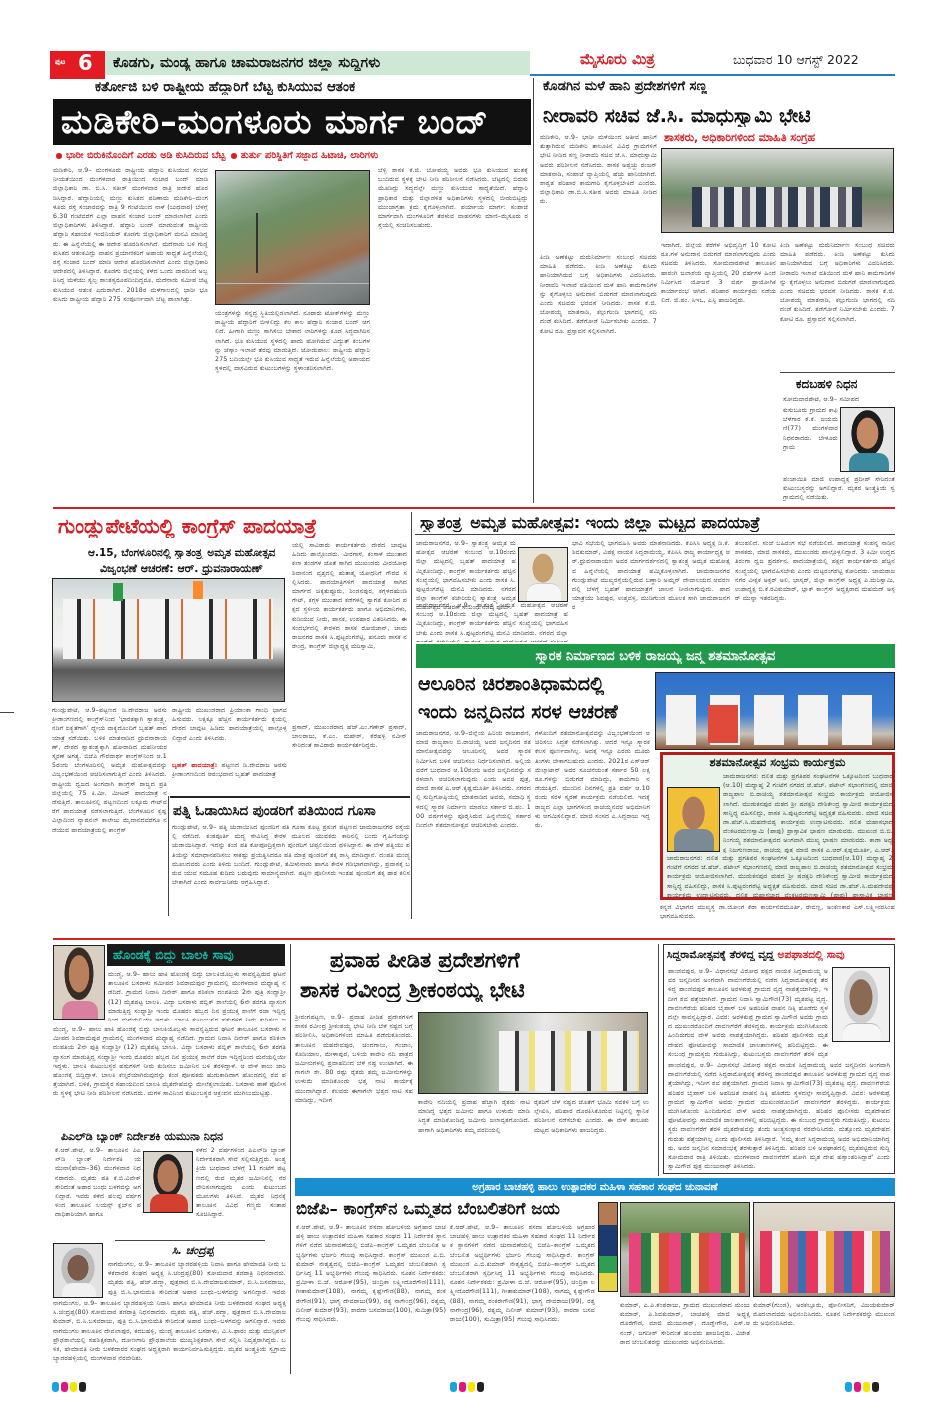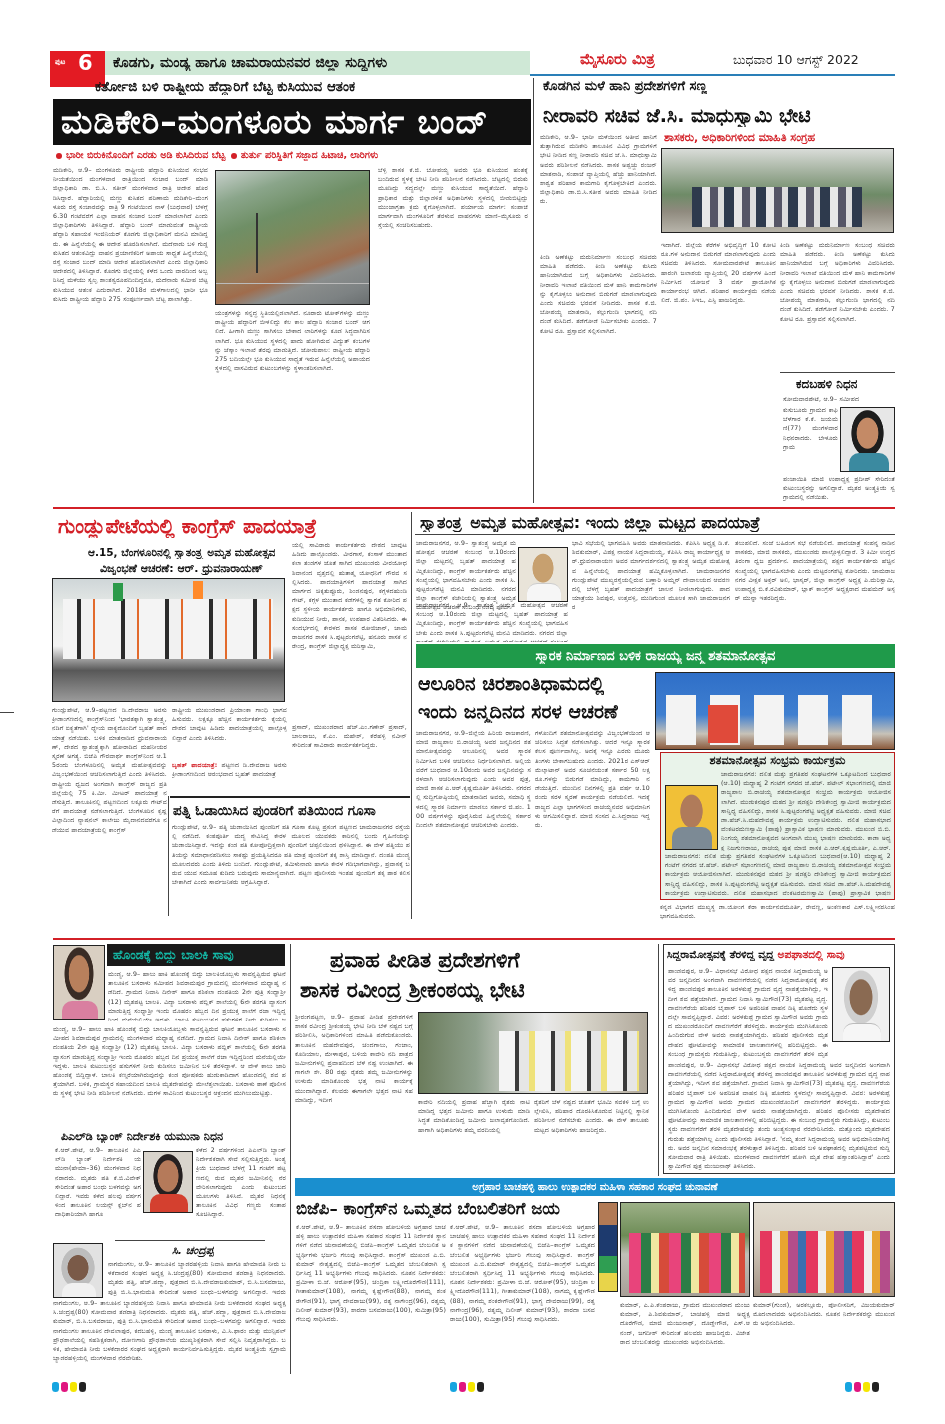--- a/index.html
+++ b/index.html
@@ -12,26 +12,26 @@
   .red-rule{position:absolute;height:2px;background:#d32027}
   .photo{position:absolute;overflow:hidden;border:1px solid #222}
   .hd{font-family:"DejaVu Sans",sans-serif;font-weight:bold;white-space:nowrap;overflow:hidden}
   .headline-red{color:#d32027}
   .dot{display:inline-block;width:6px;height:6px;border-radius:50%;background:#d32027;margin:0 4px 0 2px;vertical-align:middle}
   .reg{position:absolute;width:7px;height:10px;border-radius:3px 3px 4px 4px}
 </style>
 </head>
 <body>
 
-<div class="abs" style="left:50px;left:50px;top:51px;width:55px;height:36px;background:#e31b23;">
+<div class="abs" style="left:50px;left:50px;top:51px;width:55px;height:28px;background:#e31b23;">
   <span style="position:absolute;left:5px;top:7px;font-size:7px;color:#fff;font-weight:bold">ಪುಟ</span>
   <span style="position:absolute;left:28px;top:0px;font-size:21px;color:#fff;font-weight:bold;line-height:24px">6</span>
 </div>
 <div class="abs" style="left:105px;top:51px;width:425px;height:24px;background:#cfe8d6;">
-  <span class="hd" style="position:absolute;left:8px;top:3px;font-size:14px;color:#111;">ಕೊಡಗು, ಮಂಡ್ಯ ಹಾಗೂ ಚಾಮರಾಯನವರ ಜಿಲ್ಲಾ ಸುದ್ದಿಗಳು</span>
+  <span class="hd" style="position:absolute;left:8px;top:3px;font-size:14px;color:#111;">ಕೊಡಗು, ಮಂಡ್ಯ ಹಾಗೂ ಚಾಮರಾಜನಗರ ಜಿಲ್ಲಾ ಸುದ್ದಿಗಳು</span>
 </div>
 <div class="abs hd" style="left:580px;top:50px;font-size:15px;color:#d32027;">ಮೈಸೂರು ಮಿತ್ರ</div>
 <div class="abs hd" style="left:733px;top:52px;font-size:12.5px;color:#222;font-weight:normal">ಬುಧವಾರ 10 ಆಗಸ್ಟ್ 2022</div>
 <div class="abs" style="left:530px;top:74px;width:365px;height:2px;background:#2a7fb8"></div>
 
 <div class="abs hd" style="left:95px;top:78px;font-size:13.5px;color:#111">ಕರ್ತೋಜಿ ಬಳಿ ರಾಷ್ಟ್ರೀಯ ಹೆದ್ದಾರಿಗೆ ಬೆಟ್ಟ ಕುಸಿಯುವ ಆತಂಕ</div>
 <div class="abs" style="left:53px;top:99px;width:478px;height:46px;background:#111;">
   <span class="hd" style="position:absolute;left:8px;top:3px;font-size:33px;color:#fff;line-height:40px;letter-spacing:1px">ಮಡಿಕೇರಿ–ಮಂಗಳೂರು ಮಾರ್ಗ ಬಂದ್</span>
 </div>
 <div class="abs hd" style="left:54px;top:149px;font-size:9.5px;color:#d32027">
@@ -102,21 +102,21 @@
 </div>
 <div class="abs hd" style="left:418px;top:672px;font-size:19px;color:#111">ಆಲೂರಿನ ಚಿರಶಾಂತಿಧಾಮದಲ್ಲಿ</div>
 <div class="abs hd" style="left:418px;top:700px;font-size:19px;color:#111">ಇಂದು ಜನ್ಮದಿನದ ಸರಳ ಆಚರಣೆ</div>
 <div class="photo" style="left:655px;top:672px;width:240px;height:78px;background:linear-gradient(180deg,#2f6fc8 0%,#3f7fd0 55%,#c7c2b8 80%,#8b5a3c 100%)">
   <div style="position:absolute;left:10px;top:22px;width:220px;height:50px;background:repeating-linear-gradient(90deg,#f3f3f3 0 30px,transparent 30px 44px)"></div>
   <div style="position:absolute;left:52px;top:32px;width:30px;height:38px;background:#e04a3a"></div>
 </div>
 <div class="abs txt" style="left:416px;top:728px;width:115px;height:185px">ಚಾಮರಾಜನಗರ, ಆ.9–ಜಿಲ್ಲೆಯ ಹಿರಿಯ ರಾಜಕಾರಣಿ, ಮಾಜಿ ರಾಜ್ಯಪಾಲ ಬಿ.ರಾಚಯ್ಯ ಅವರ ಜನ್ಮದಿನದ ಶತಮಾನೋತ್ಸವವನ್ನು ಆಲೂರಿನಲ್ಲಿ ಅವರ ಸ್ಮಾರಕ ನಿರ್ಮಿಸಿದ ಬಳಿಕ ಆಚರಿಸಲು ನಿರ್ಧರಿಸಲಾಗಿದೆ. ಅಲ್ಲಿಯವರೆಗೆ ಬುಧವಾರ ಆ.10ರಂದು ಅವರ ಜನ್ಮದಿನವನ್ನು ಸರಳವಾಗಿ ಆಚರಿಸಲಾಗುವುದು ಎಂದು ಅವರ ಪುತ್ರ, ಮಾಜಿ ಶಾಸಕ ಎ.ಆರ್.ಕೃಷ್ಣಮೂರ್ತಿ ತಿಳಿಸಿದರು. ನಗರದಲ್ಲಿ ಸುದ್ದಿಗೋಷ್ಠಿಯಲ್ಲಿ ಮಾತನಾಡಿದ ಅವರು, ಸಮಾಧಿ ಸ್ಥಳದಲ್ಲಿ ಸ್ಮಾರಕ ನಿರ್ಮಾಣ ಮಾಡಲು ಸರ್ಕಾರ ಜಿ.ಪಂ. 100 ವರ್ಷಗಳನ್ನು ಪೂರೈಸಿರುವ ಹಿನ್ನೆಲೆಯಲ್ಲಿ ಸರ್ಕಾರದಿಂದಲೇ ಶತಮಾನೋತ್ಸವ ಆಚರಿಸಬೇಕು ಎಂದರು.</div>
 <div class="abs txt" style="left:535px;top:728px;width:115px;height:185px">ಗಳೊಂದಿಗೆ ಶತಮಾನೋತ್ಸವವನ್ನು ವಿಜೃಂಭಣೆಯಿಂದ ಆಚರಿಸಲು ಸಿದ್ಧತೆ ನಡೆಸಲಾಗಿತ್ತು. ಆದರೆ ಇನ್ನೂ ಸ್ಮಾರಕ ಕೆಲಸ ಪೂರ್ಣವಾಗಿಲ್ಲ. ಅದಕ್ಕೆ ಇನ್ನೂ ಎರಡು ಮೂರು ತಿಂಗಳು ಬೇಕಾಗಬಹುದು ಎಂದರು. 2021ರ ಎಸ್‌ಆರ್ ಮೆಲ್ಕಾಟಾನ್ ಅವರ ಸೂಚನೆಯಂತೆ ಸರ್ಕಾರ 50 ಲಕ್ಷ ರೂ.ಗಳನ್ನು ಬಿಡುಗಡೆ ಮಾಡಿದ್ದು, ಕಾಮಗಾರಿ ನಡೆಯುತ್ತಿದೆ. ಮುಂದಿನ ದಿನಗಳಲ್ಲಿ ಪ್ರತಿ ವರ್ಷ ಆ.10ರಂದು ಸರಳ ಸ್ಮರಣೆ ಕಾರ್ಯಕ್ರಮ ನಡೆಯಲಿದೆ. ಇದಕ್ಕೆ ರಾಜ್ಯದ ಎಲ್ಲಾ ಭಾಗಗಳಿಂದ ರಾಚಯ್ಯನವರ ಅಭಿಮಾನಿಗಳು ಆಗಮಿಸಲಿದ್ದಾರೆ. ಮಾಜಿ ಸಂಸದ ಎ.ಸಿದ್ದರಾಜು ಇದ್ದರು.</div>
 
-<div class="abs" style="left:660px;top:752px;width:235px;height:148px;border:1px solid #b91c1c;background:#e9f3ea">
+<div class="abs" style="left:660px;top:752px;width:235px;height:148px;border:3px solid #b91c1c;background:#e9f3ea">
   <div class="hd" style="position:absolute;left:0;width:100%;text-align:center;top:1px;font-size:11px;color:#111">ಶತಮಾನೋತ್ಸವ ಸಂಭ್ರಮ ಕಾರ್ಯಕ್ರಮ</div>
   <div class="photo" style="left:4px;top:32px;width:53px;height:65px;background:radial-gradient(ellipse at 50% 40%,#b07b5a 0 30%,#f1c037 32% 100%)">
     <div style="position:absolute;left:6px;bottom:0;width:40px;height:22px;background:#7c8a95;border-radius:10px 10px 0 0"></div>
   </div>
   <div class="txt" style="position:absolute;left:60px;top:16px;width:170px;height:82px">ಚಾಮರಾಜನಗರ: ದಲಿತ ಮತ್ತು ಪ್ರಗತಿಪರ ಸಂಘಟನೆಗಳ ಒಕ್ಕೂಟದಿಂದ ಬುಧವಾರ(ಆ.10) ಮಧ್ಯಾಹ್ನ 2 ಗಂಟೆಗೆ ನಗರದ ಜೆ.ಹೆಚ್. ಪಟೇಲ್ ಸಭಾಂಗಣದಲ್ಲಿ ಮಾಜಿ ರಾಜ್ಯಪಾಲ ಬಿ.ರಾಚಯ್ಯ ಶತಮಾನೋತ್ಸವ ಸಂಭ್ರಮ ಕಾರ್ಯಕ್ರಮ ಆಯೋಜಿಸಲಾಗಿದೆ. ಮುಡುಕನಪುರ ಮಠದ ಶ್ರೀ ಷಡಕ್ಷರಿ ದೇಶಿಕೇಂದ್ರ ಸ್ವಾಮೀಜಿ ಕಾರ್ಯಕ್ರಮದ ಸಾನ್ನಿಧ್ಯ ವಹಿಸಲಿದ್ದು, ಶಾಸಕ ಸಿ.ಪುಟ್ಟರಂಗಶೆಟ್ಟಿ ಅಧ್ಯಕ್ಷತೆ ವಹಿಸುವರು. ಮಾಜಿ ಸಚಿವ ಡಾ.ಹೆಚ್.ಸಿ.ಮಹದೇವಪ್ಪ ಕಾರ್ಯಕ್ರಮ ಉದ್ಘಾಟಿಸುವರು. ದಲಿತ ಮಹಾಸಭಾದ ವೆಂಕಟರಮಣಸ್ವಾಮಿ (ಪಾಪು) ಪ್ರಾಸ್ತಾವಿಕ ಭಾಷಣ ಮಾಡುವರು. ಮುಖಂಡ ಬಿ.ಬಿ.ನಿಂಗಯ್ಯ ಶತಮಾನೋತ್ಸವದ ಅಂಗವಾಗಿ ಮುಖ್ಯ ಭಾಷಣ ಮಾಡುವರು. ಕಾಡಾ ಅಧ್ಯಕ್ಷ ನಿಜಗುಣರಾಜು, ರಾಚಯ್ಯ ಪುತ್ರ ಮಾಜಿ ಶಾಸಕ ಎ.ಆರ್.ಕೃಷ್ಣಮೂರ್ತಿ, ಎ.ಆರ್.ಬಾಲರಾಜು, ಸಿ.ಎಸ್. ಬಾಲರಾಜು, ಅಂಕಣಕಾರ ಎಸ್.ಲಕ್ಷ್ಮೀನರಸಿಂಹ ಭಾಗವಹಿಸುವರು ಎಂದು ಪ್ರಕಟಣೆ ತಿಳಿಸಿದೆ.</div>
   <div class="txt" style="position:absolute;left:4px;top:98px;width:226px;height:46px">ಚಾಮರಾಜನಗರ: ದಲಿತ ಮತ್ತು ಪ್ರಗತಿಪರ ಸಂಘಟನೆಗಳ ಒಕ್ಕೂಟದಿಂದ ಬುಧವಾರ(ಆ.10) ಮಧ್ಯಾಹ್ನ 2 ಗಂಟೆಗೆ ನಗರದ ಜೆ.ಹೆಚ್. ಪಟೇಲ್ ಸಭಾಂಗಣದಲ್ಲಿ ಮಾಜಿ ರಾಜ್ಯಪಾಲ ಬಿ.ರಾಚಯ್ಯ ಶತಮಾನೋತ್ಸವ ಸಂಭ್ರಮ ಕಾರ್ಯಕ್ರಮ ಆಯೋಜಿಸಲಾಗಿದೆ. ಮುಡುಕನಪುರ ಮಠದ ಶ್ರೀ ಷಡಕ್ಷರಿ ದೇಶಿಕೇಂದ್ರ ಸ್ವಾಮೀಜಿ ಕಾರ್ಯಕ್ರಮದ ಸಾನ್ನಿಧ್ಯ ವಹಿಸಲಿದ್ದು, ಶಾಸಕ ಸಿ.ಪುಟ್ಟರಂಗಶೆಟ್ಟಿ ಅಧ್ಯಕ್ಷತೆ ವಹಿಸುವರು. ಮಾಜಿ ಸಚಿವ ಡಾ.ಹೆಚ್.ಸಿ.ಮಹದೇವಪ್ಪ ಕಾರ್ಯಕ್ರಮ ಉದ್ಘಾಟಿಸುವರು. ದಲಿತ ಮಹಾಸಭಾದ ವೆಂಕಟರಮಣಸ್ವಾಮಿ (ಪಾಪು) ಪ್ರಾಸ್ತಾವಿಕ ಭಾಷಣ ಮಾಡುವರು. ಮುಖಂಡ ಬಿ.ಬಿ.ನಿಂಗಯ್ಯ ಶತಮಾನೋತ್ಸವದ ಅಂಗವಾಗಿ ಮುಖ್ಯ ಭಾಷಣ ಮಾಡುವರು. ಕಾಡಾ ಅಧ್ಯಕ್ಷ ನಿಜಗುಣರಾಜು, ರಾಚಯ್ಯ ಪುತ್ರ ಮಾಜಿ ಶಾಸಕ ಎ.ಆರ್.ಕೃಷ್ಣಮೂರ್ತಿ, ಎ.ಆರ್.ಬಾಲರಾಜು, ಸಿ.ಎಸ್. ಬಾಲರಾಜು, ಅಂಕಣಕಾರ ಎಸ್.ಲಕ್ಷ್ಮೀನರಸಿಂಹ ಭಾಗವಹಿಸುವರು ಎಂದು ಪ್ರಕಟಣೆ ತಿಳಿಸಿದೆ.</div>
 </div>
 <div class="abs txt" style="left:660px;top:902px;width:235px;height:20px">ಕನ್ನಡ ವಿಭಾಗದ ಮುಖ್ಯಸ್ಥ ಡಾ.ಯೋಂಗ ಕೆರಾ ಕಾರ್ಯನವಮೂರ್ತಿ, ರೇವಣ್ಣ, ಅಂಕಣಕಾರ ಎಸ್.ಲಕ್ಷ್ಮೀನರಸಿಂಹ ಭಾಗವಹಿಸುವರು.</div>
 
 <div class="rule-h" style="left:170px;top:796px;width:240px;height:2px;background:#222"></div>

